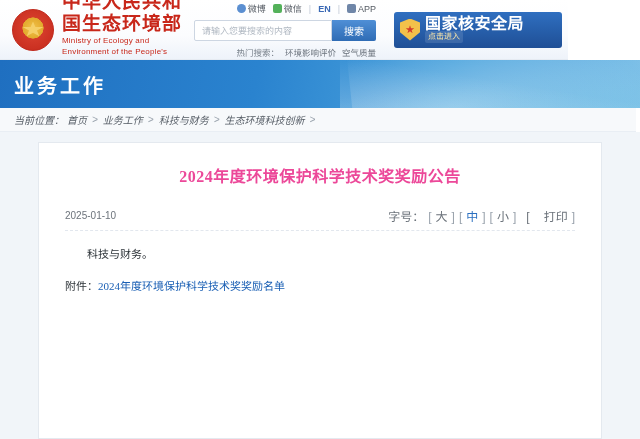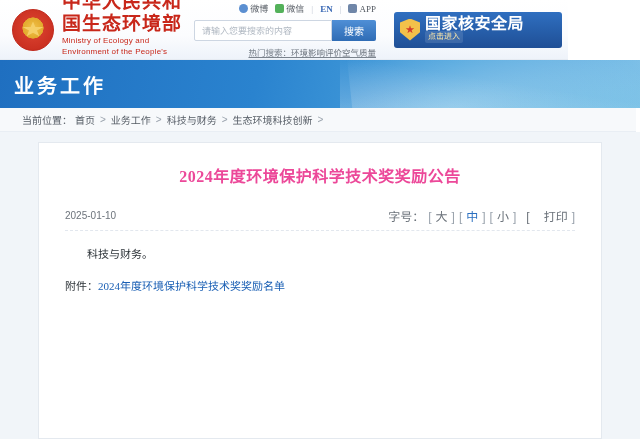--- a/index.html
+++ b/index.html
@@ -66,21 +66,20 @@
     padding-right: 8px;
   }
   .top-links {
     display: flex;
     align-items: center;
     gap: 7px;
     font-size: 9px;
     color: #4b5563;
     margin-bottom: 4px;
     height: 14px;
-    font-family: Liberation Serif, serif;
   }
   .top-links .tl {
     display: flex; align-items: center; gap: 2px;
     color: #555b63;
   }
   .mini-ico {
     display: inline-block;
     width: 9px; height: 9px;
     border-radius: 2px;
     background: #6f86a8;
@@ -114,23 +113,22 @@
     border: none;
     font-size: 10px;
     border-radius: 0 2px 2px 0;
     cursor: pointer;
     font-family: "Liberation Sans", sans-serif;
   }
   .hot-row {
     font-size: 8.5px;
     color: #7b838d;
     margin-top: 4px;
-    display: flex; 
+    display: flex; gap: 6px;
     align-items: flex-end;
-    text-decoration: underline;
   }
   .hot-row a { color: #6b737d; text-decoration: none; }
 
   
   .gj-banner {
     width: 168px; height: 36px;
     background: linear-gradient(180deg,#2f6fc0,#1f4f96);
     border-radius: 3px;
     margin-left: 10px;
     margin-right: 6px;
@@ -206,21 +204,22 @@
   }
 
   
   .crumb-wrap {
     width: 636px;
     background: #f7f9fb;
     border-bottom: 1px solid #e9eef4;
     height: 24px;
     display: flex;
     align-items: center;
-    padding-left: 22px;
+    padding-left: 14px;
+    font-style: italic;
   }
   .crumb {
     font-size: 10px;
     color: #555c65;
     display: flex;
     align-items: center;
     gap: 3px;
     white-space: nowrap;
   }
   .crumb a { color: #555c65; text-decoration: none; }

